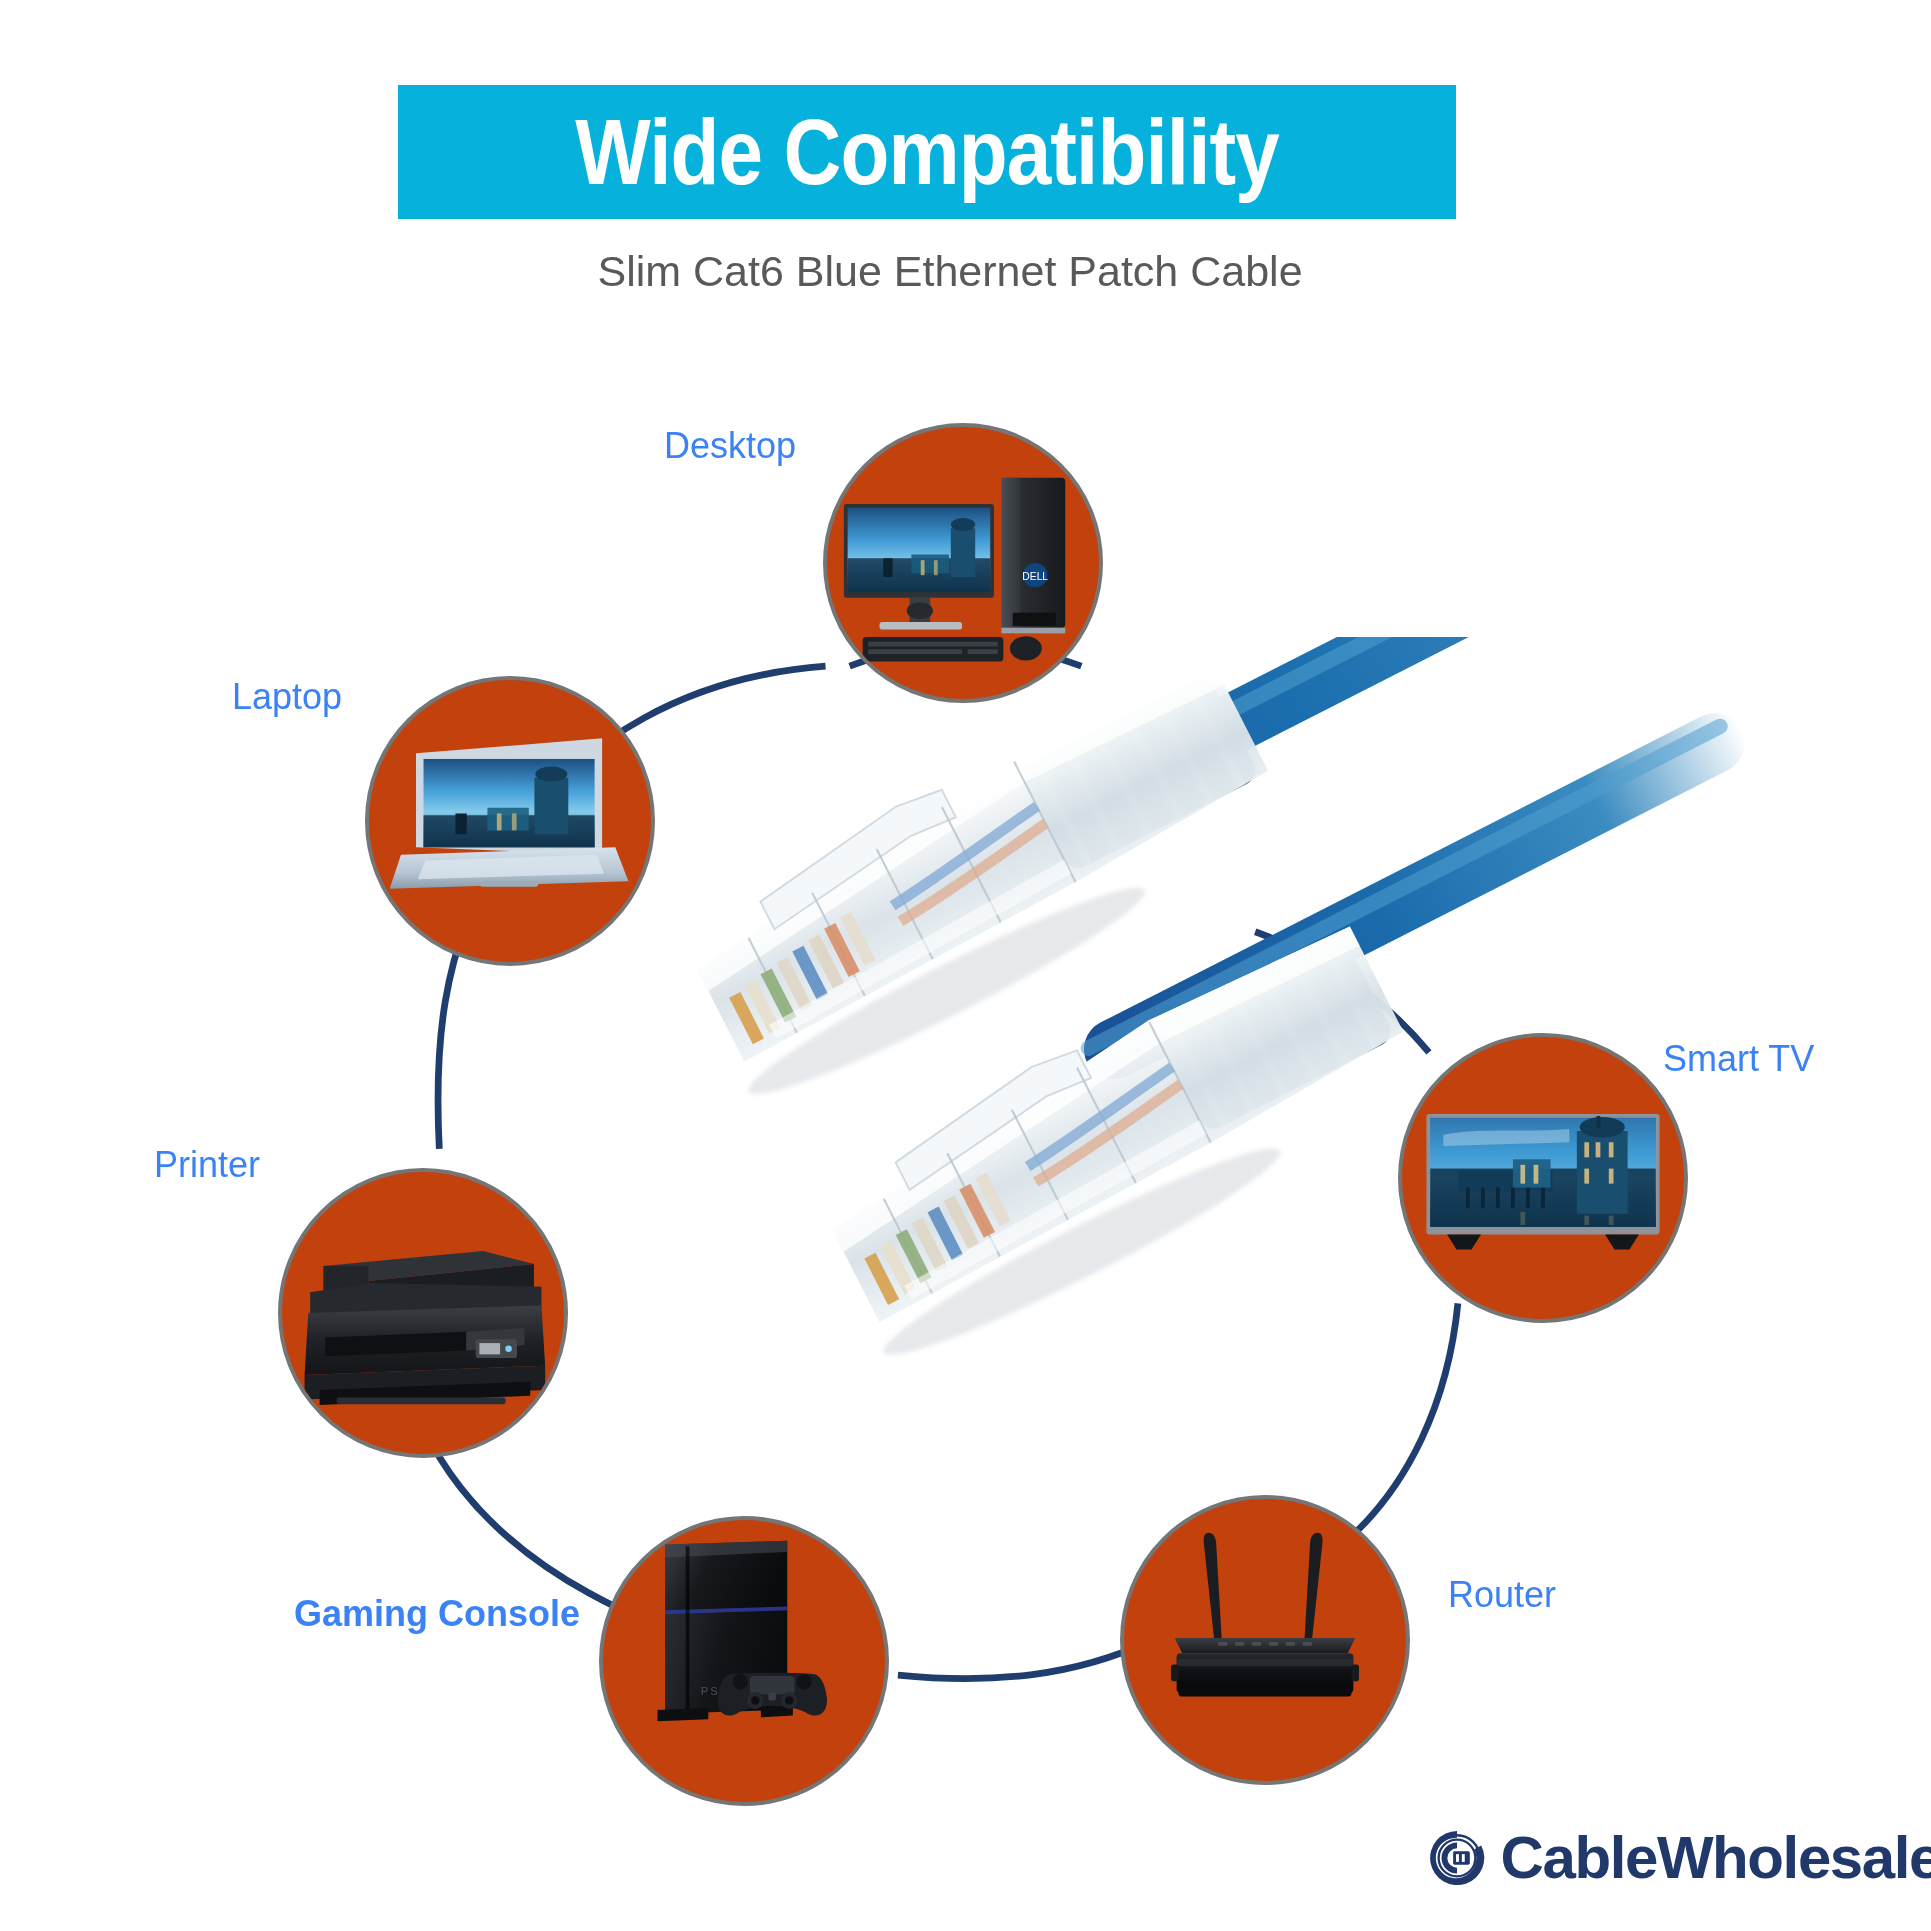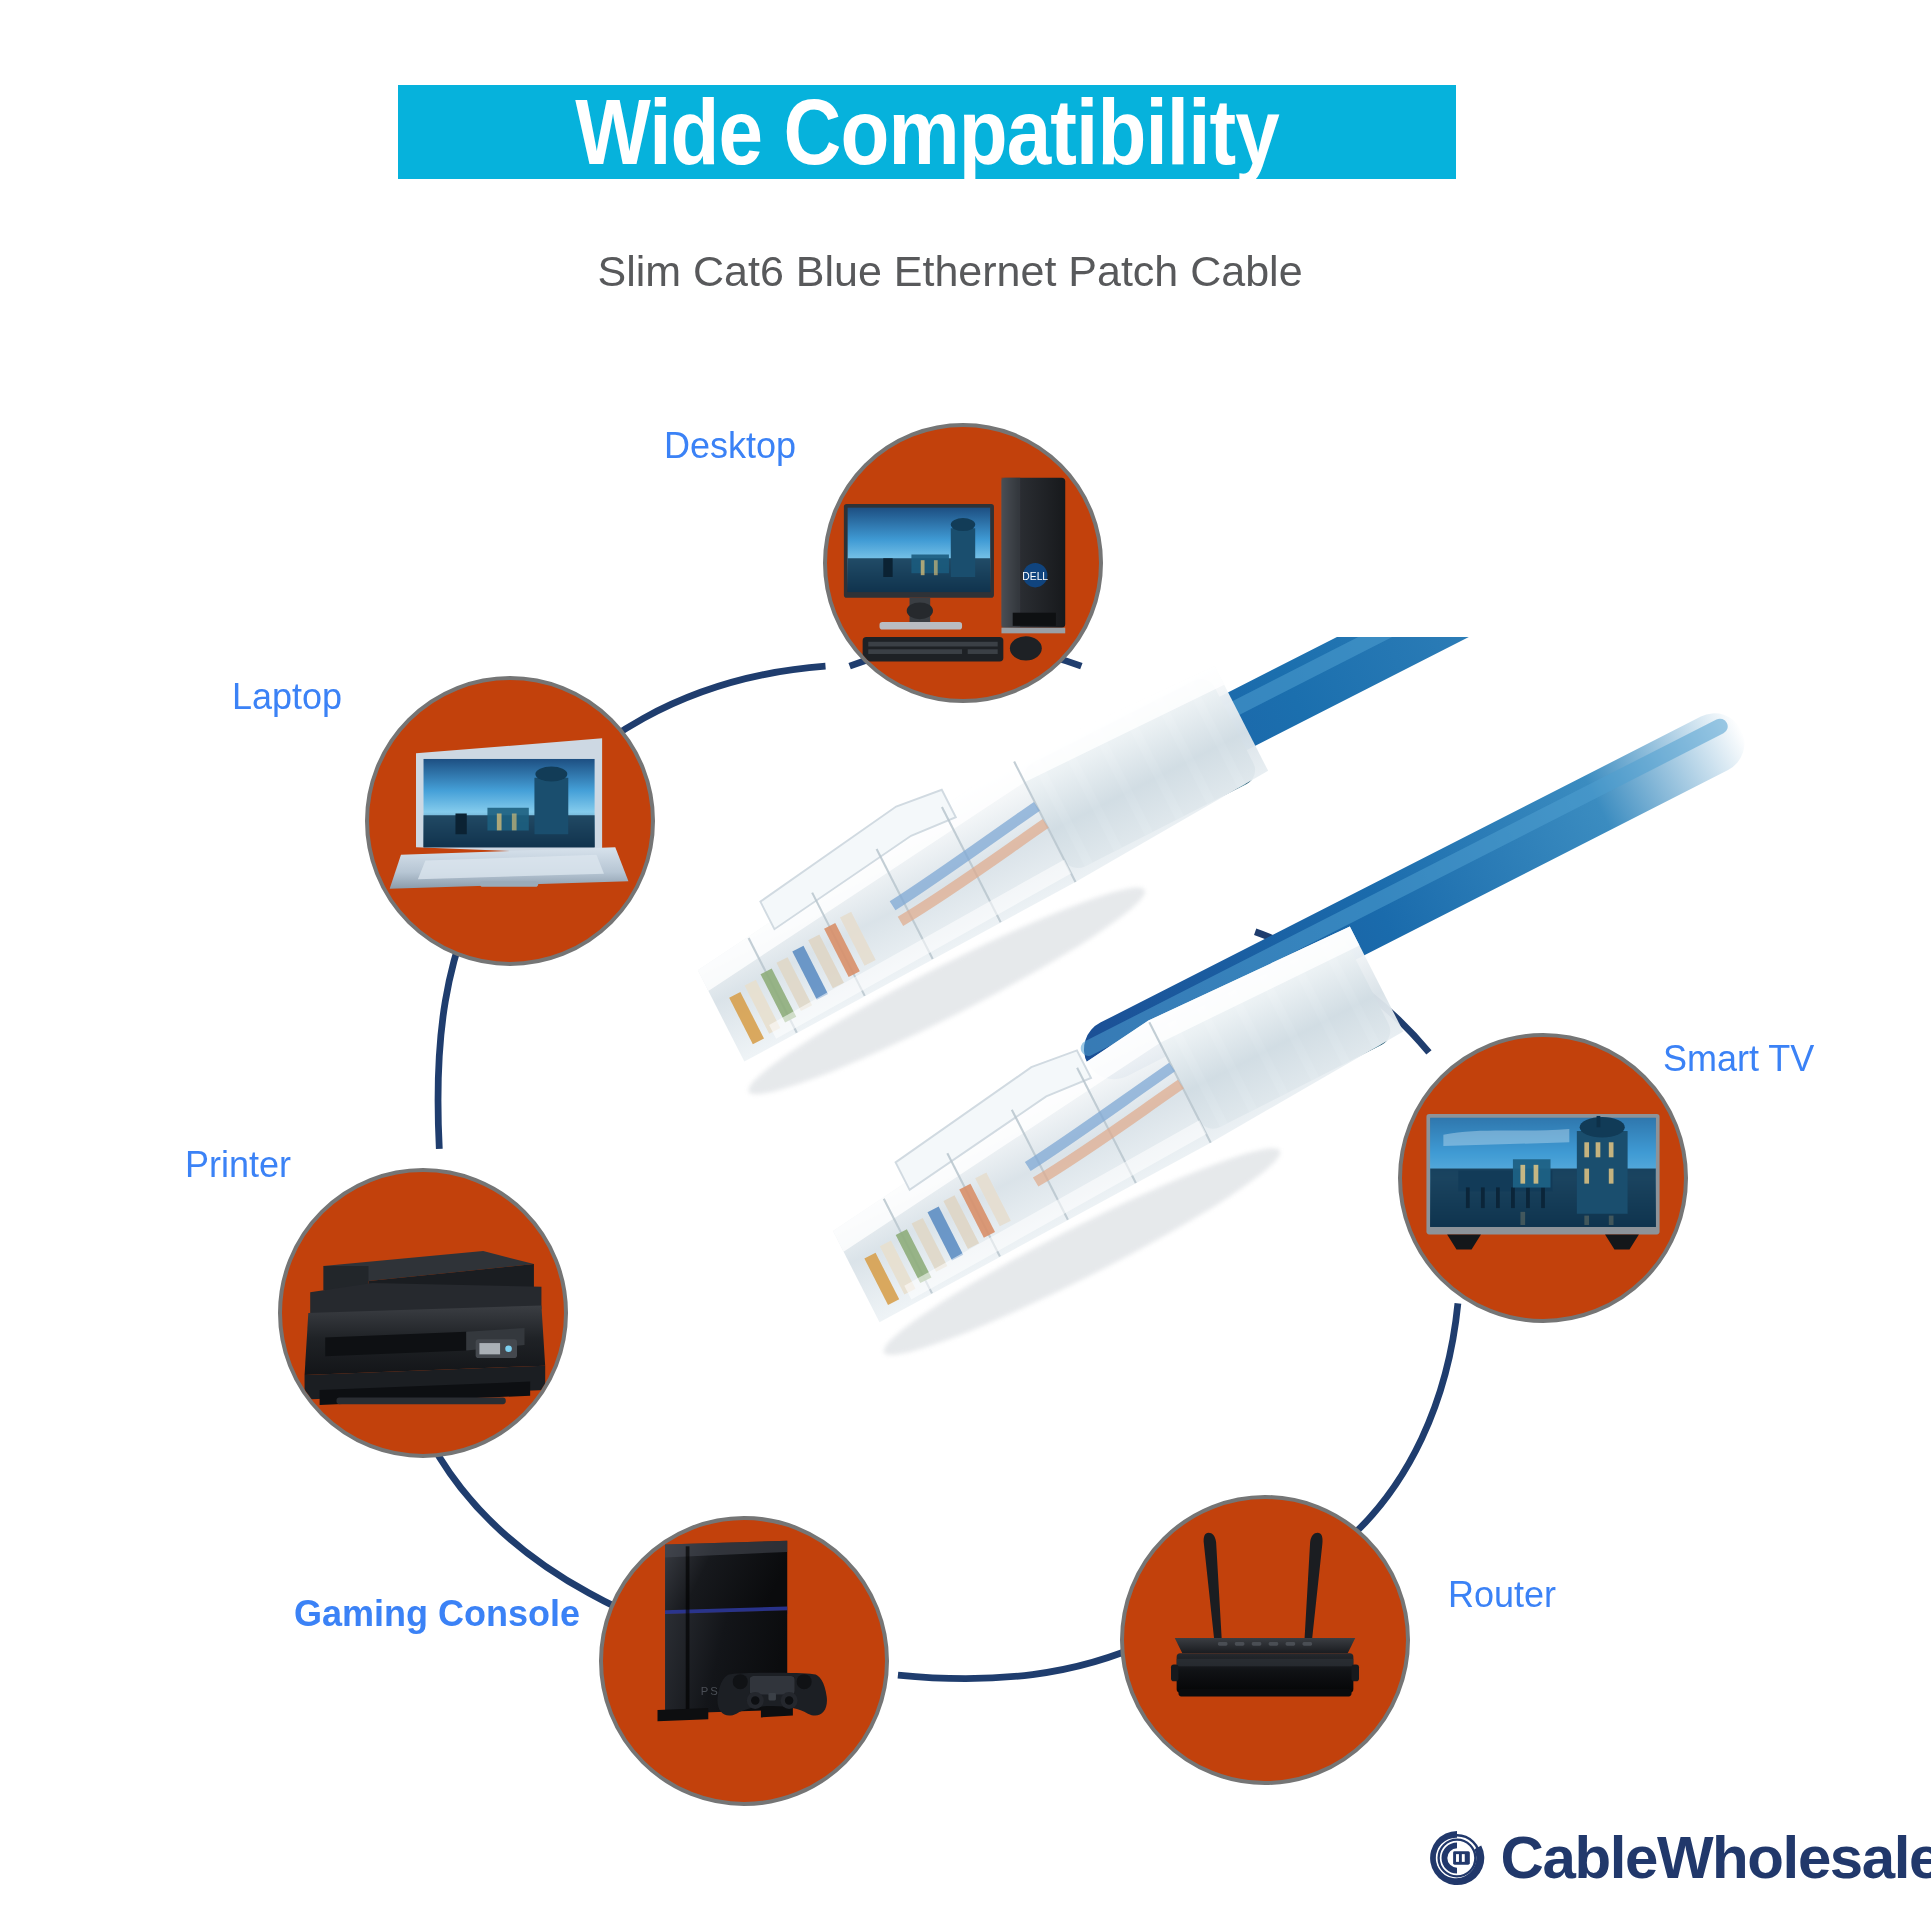--- a/index.html
+++ b/index.html
@@ -8,21 +8,21 @@
     background:#ffffff;
     font-family:"Liberation Sans", sans-serif;
     overflow:hidden;
     position:relative;
   }
   #stage{position:absolute;left:0;top:0;width:1931px;height:1931px;}
 
   
   .banner{
     position:absolute;
-    left:398px;top:85px;width:1058px;height:94px;
+    left:398px;top:85px;width:1058px;height:134px;
     background:#06b2dc;
     display:flex;align-items:center;justify-content:center;
   }
   .banner-title{
     color:#ffffff;
     font-size:93px;
     font-weight:bold;
     letter-spacing:-1px;
     line-height:1;
     transform:scaleX(0.86);
@@ -305,21 +305,21 @@
       <ellipse cx="194" cy="100" rx="17" ry="8" fill="#123c57"></ellipse>
       <rect x="136" y="142" width="5" height="18" fill="#e8c878" opacity="0.7"></rect>
       <rect x="152" y="142" width="5" height="18" fill="#e8c878" opacity="0.6"></rect>
 
       <path d="M34 186 L262 178 L276 214 L22 222 Z" fill="url(#lbase)"></path>
       <path d="M60 192 L242 186 L250 206 L52 212 Z" fill="#dbe5ee" opacity="0.8"></path>
       <rect x="118" y="214" width="62" height="6" rx="3" fill="#9aabb9"></rect>
     </svg>
   </div>
 
-  <div class="dev-label" style="left:154px;top:1144px;margin-left:31px;">Printer</div>
+  <div class="dev-label" style="left:154px;top:1144px;">Printer</div>
   <div class="circle" style="left:278px;top:1168px;width:290px;height:290px;">
     <svg class="circle-inner" viewBox="0 0 300 300">
       <defs>
         <linearGradient id="prBody" x1="0" y1="0" x2="0" y2="1">
           <stop offset="0%" stop-color="#3b3e43"></stop>
           <stop offset="48%" stop-color="#1f2226"></stop>
           <stop offset="100%" stop-color="#131518"></stop>
         </linearGradient>
       </defs>
 

